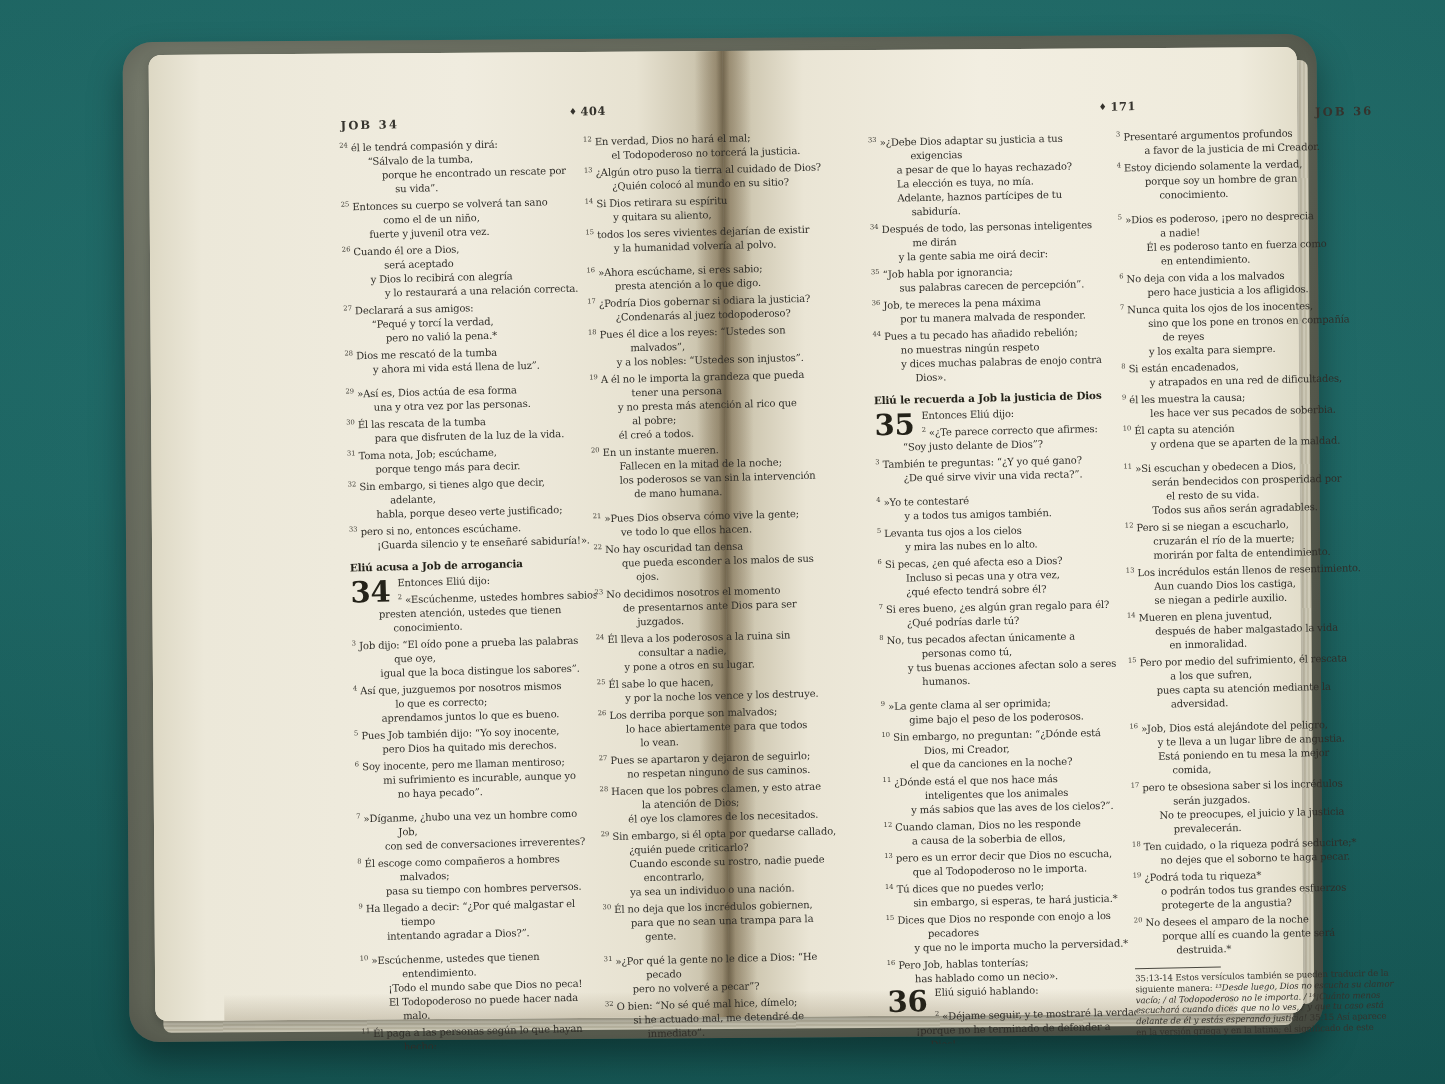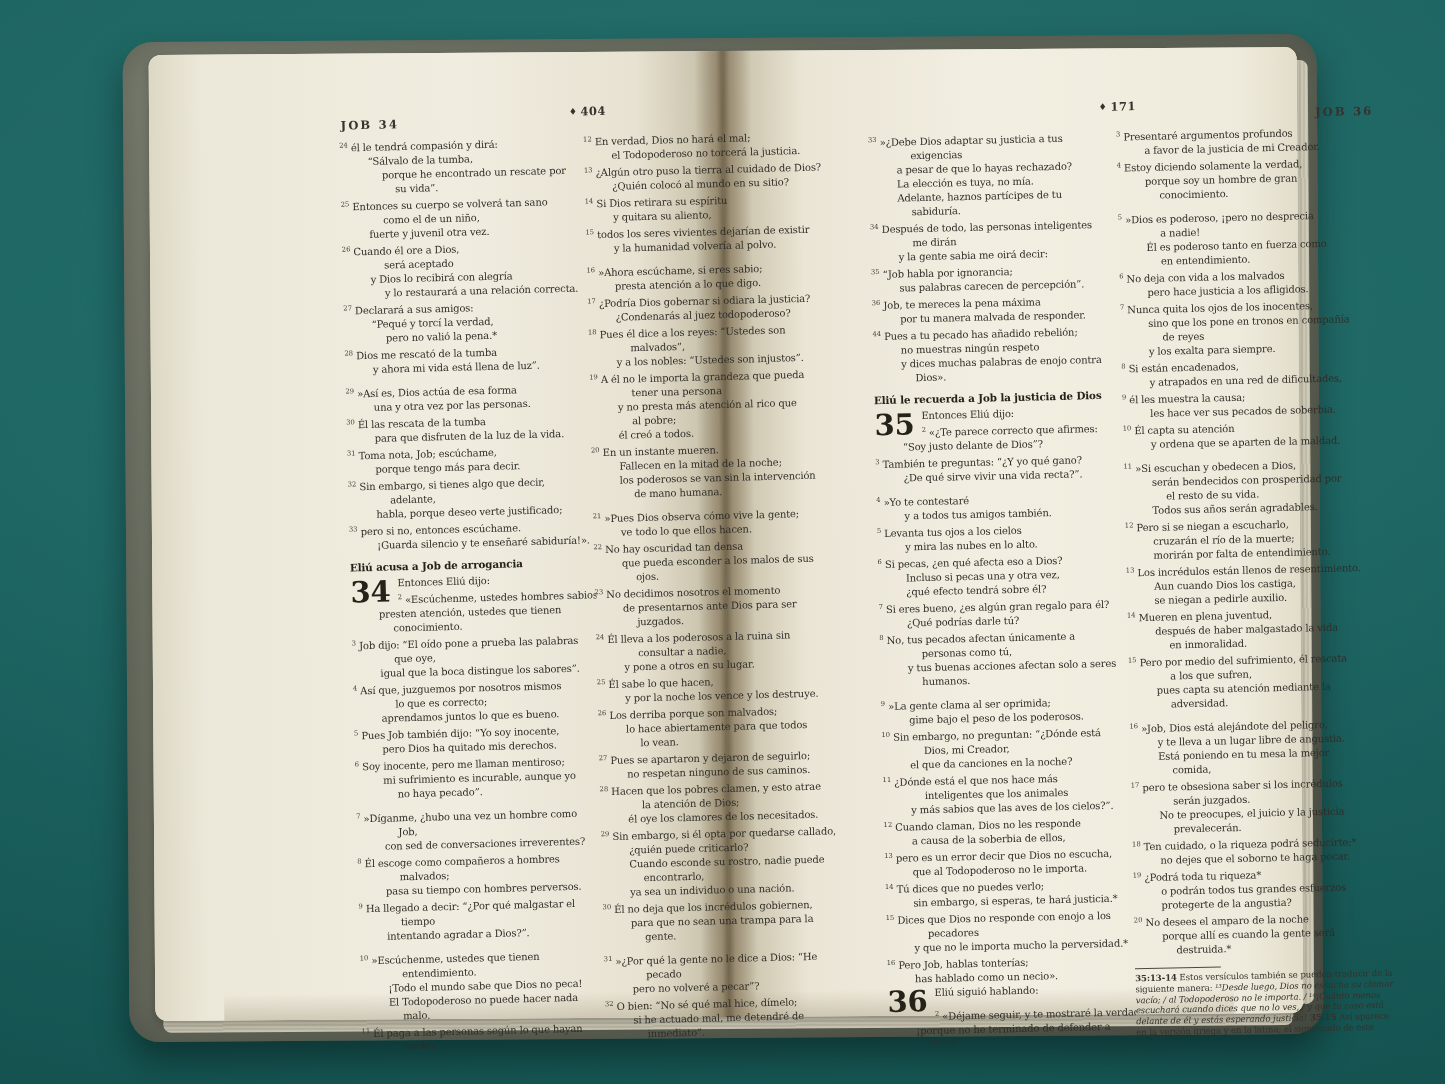--- a/index.html
+++ b/index.html
@@ -48,21 +48,21 @@
   .ln.i1{padding-left:28px;}
   .ln.i2{padding-left:42px;}
   .ln.i3{padding-left:55px;}
   .vn{font-size:6.8px;vertical-align:4px;margin-right:3px;color:#403e37;letter-spacing:0;}
   .stanza.gap{margin-top:7px;}
   .heading{font-weight:700;font-size:10.4px;margin:7px 0 3px;white-space:nowrap;color:#242219;}
   .chnum{float:left;font-size:29px;line-height:25px;font-weight:700;margin:3px 7px 0 0;color:#242219;}
   .fnblock{margin-top:10px;}
   .fnrule{width:86px;border-top:1.2px solid #4a4840;margin-bottom:4px;}
   .fn{font-size:8.6px;line-height:10.8px;letter-spacing:-0.1px;white-space:normal;color:#34322c;}
-  .fn .ref{font-weight:700;}
+  .fn .ref{font-weight:400;}
   .fn .it{font-style:italic;}
 </style>
 </head>
 <body>
 
 <div class="book">
   <div class="cover"></div>
   <div class="edge-right"></div>
   <div class="edge-bottom"></div>
   <div class="pages">

